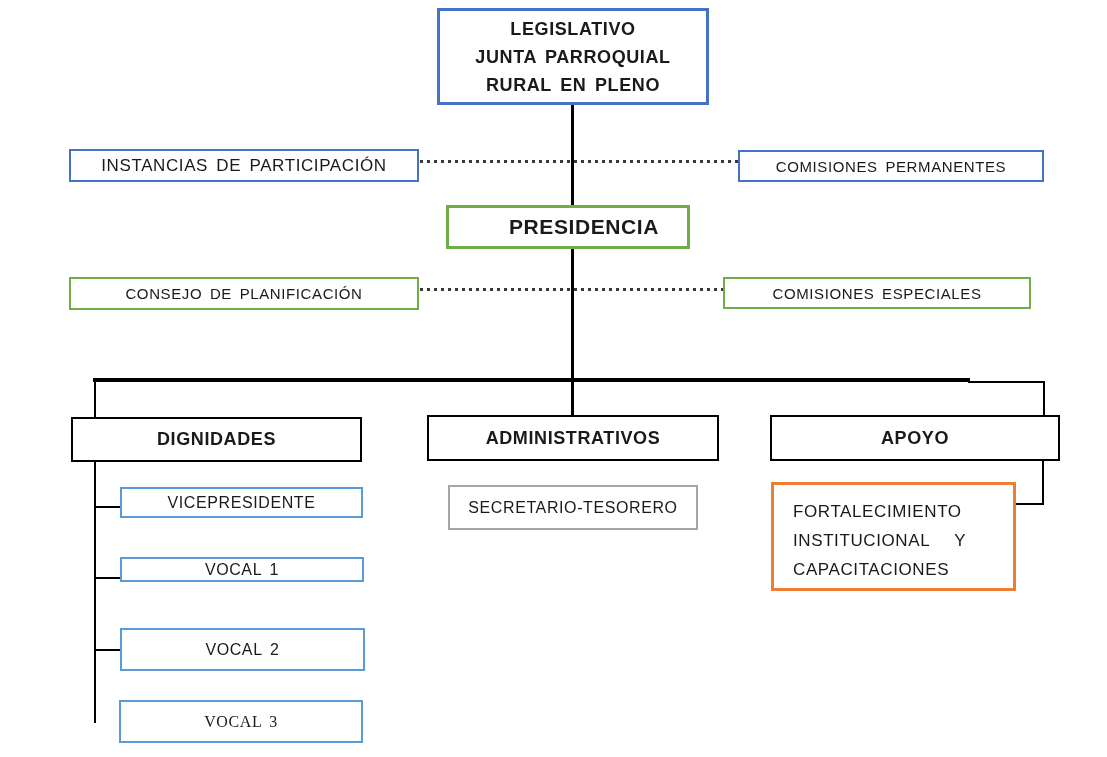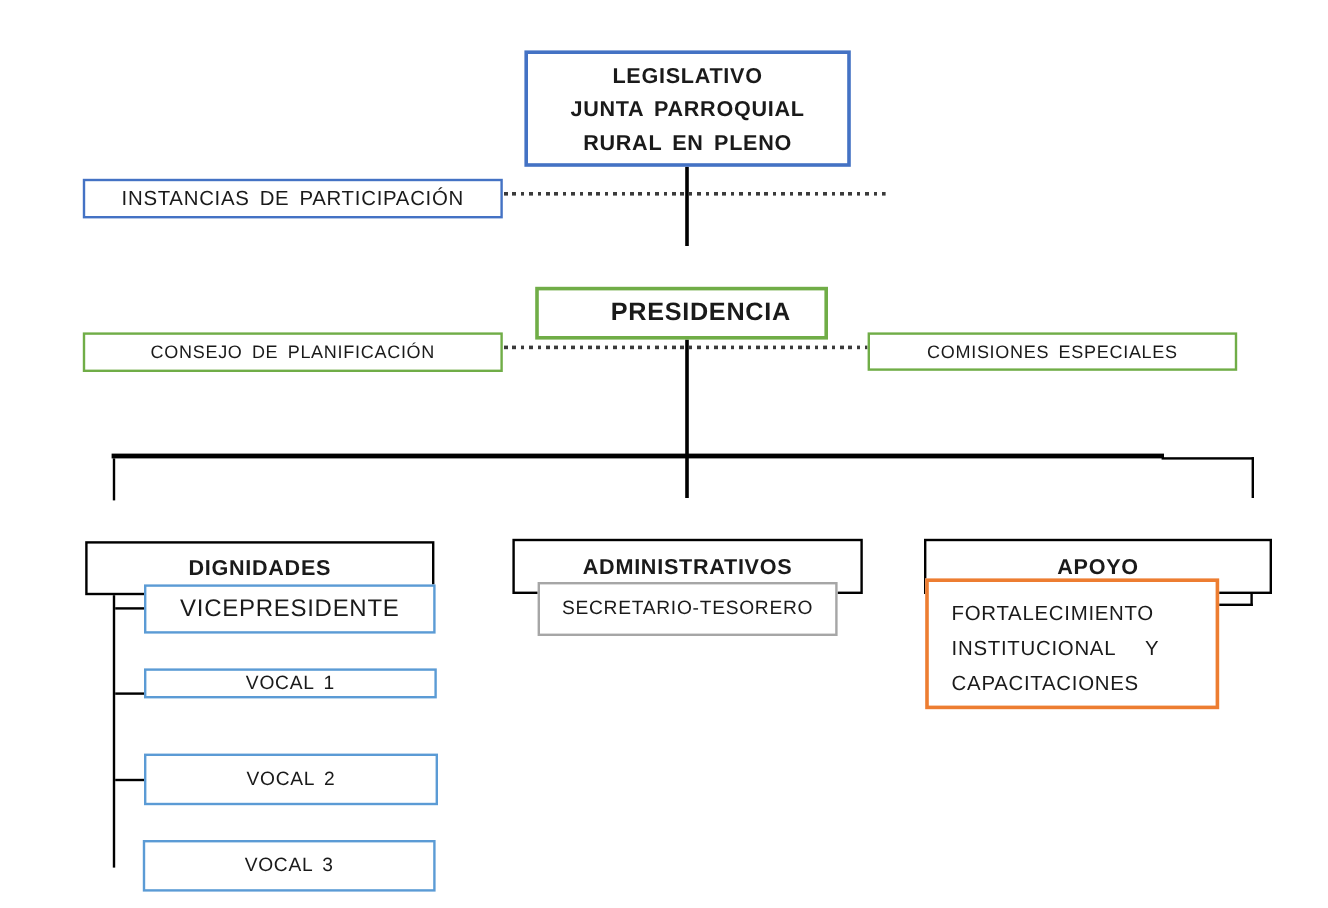--- a/index.html
+++ b/index.html
@@ -17,21 +17,21 @@
     box-sizing: border-box;
     background: #ffffff;
     display: flex;
     align-items: center;
     justify-content: center;
     text-align: center;
     letter-spacing: 0.6px;
     word-spacing: 3px;
     z-index: 2;
   }
-  .bold { font-weight: bold; margin-top: 34px; }
+  .bold { font-weight: bold; }
   .line { position: absolute; background: #000; z-index: 1; }
   .dotted {
     position: absolute;
     height: 3px;
     background: repeating-linear-gradient(90deg, #3a3a3a 0 3px, transparent 3px 7px);
     z-index: 1;
   }
 
   
   #legislativo { left: 437px; top: 8px; width: 272px; height: 97px;
@@ -45,28 +45,28 @@
   #consejo { left: 69px; top: 277px; width: 350px; height: 33px;
     border: 2px solid #70AD47; font-size: 15px; }
   #comisiones-especiales { left: 723px; top: 277px; width: 308px; height: 32px;
     border: 2px solid #70AD47; font-size: 15px; }
   #dignidades { left: 71px; top: 417px; width: 291px; height: 45px;
     border: 2px solid #000; font-size: 18px; }
   #administrativos { left: 427px; top: 415px; width: 292px; height: 46px;
     border: 2px solid #000; font-size: 18px; }
   #apoyo { left: 770px; top: 415px; width: 290px; height: 46px;
     border: 2px solid #000; font-size: 18px; }
-  #vicepresidente { left: 120px; top: 487px; width: 243px; height: 41px;
-    border: 2px solid #5B9BD5; font-size: 20px; }
+  #vicepresidente { left: 120px; top: 487px; width: 243px; height: 31px;
+    border: 2px solid #5B9BD5; font-size: 16px; }
   #vocal-1 { left: 120px; top: 557px; width: 244px; height: 25px;
     border: 2px solid #5B9BD5; font-size: 16px; }
   #vocal-2 { left: 120px; top: 628px; width: 245px; height: 43px;
     border: 2px solid #5B9BD5; font-size: 16px; }
   #vocal-3 { left: 119px; top: 700px; width: 244px; height: 43px;
-    border: 2px solid #5B9BD5; font-size: 16px; }
+    border: 2px solid #5B9BD5; font-size: 16px; font-family: Liberation Serif, serif; }
   #secretario { left: 448px; top: 485px; width: 250px; height: 45px;
     border: 2px solid #A6A6A6; font-size: 16px; }
   #fortalecimiento { left: 771px; top: 482px; width: 245px; height: 109px;
     border: 3px solid #ED7D31; font-size: 17px; line-height: 29px;
     flex-direction: column; align-items: flex-start; justify-content: flex-start;
     padding: 12px 0 0 19px; text-align: left; }
   #fortalecimiento div { white-space: pre; }
 
   
   #c-leg-pres   { left: 571px; top: 103px; width: 3px;  height: 102px; }
@@ -111,20 +111,23 @@
       <div>LEGISLATIVO</div>
       <div>JUNTA PARROQUIAL</div>
       <div>RURAL EN PLENO</div>
     </div>
   </div>
 
   <div class="box" id="instancias">
     <span>INSTANCIAS DE PARTICIPACIÓN</span>
   </div>
 
+  <div class="box" id="comisiones-permanentes">
+    <span>COMISIONES PERMANENTES</span>
+  </div>
 
   <div class="box bold" id="presidencia">
     <span>PRESIDENCIA</span>
   </div>
 
   <div class="box" id="consejo">
     <span>CONSEJO DE PLANIFICACIÓN</span>
   </div>
 
   <div class="box" id="comisiones-especiales">

